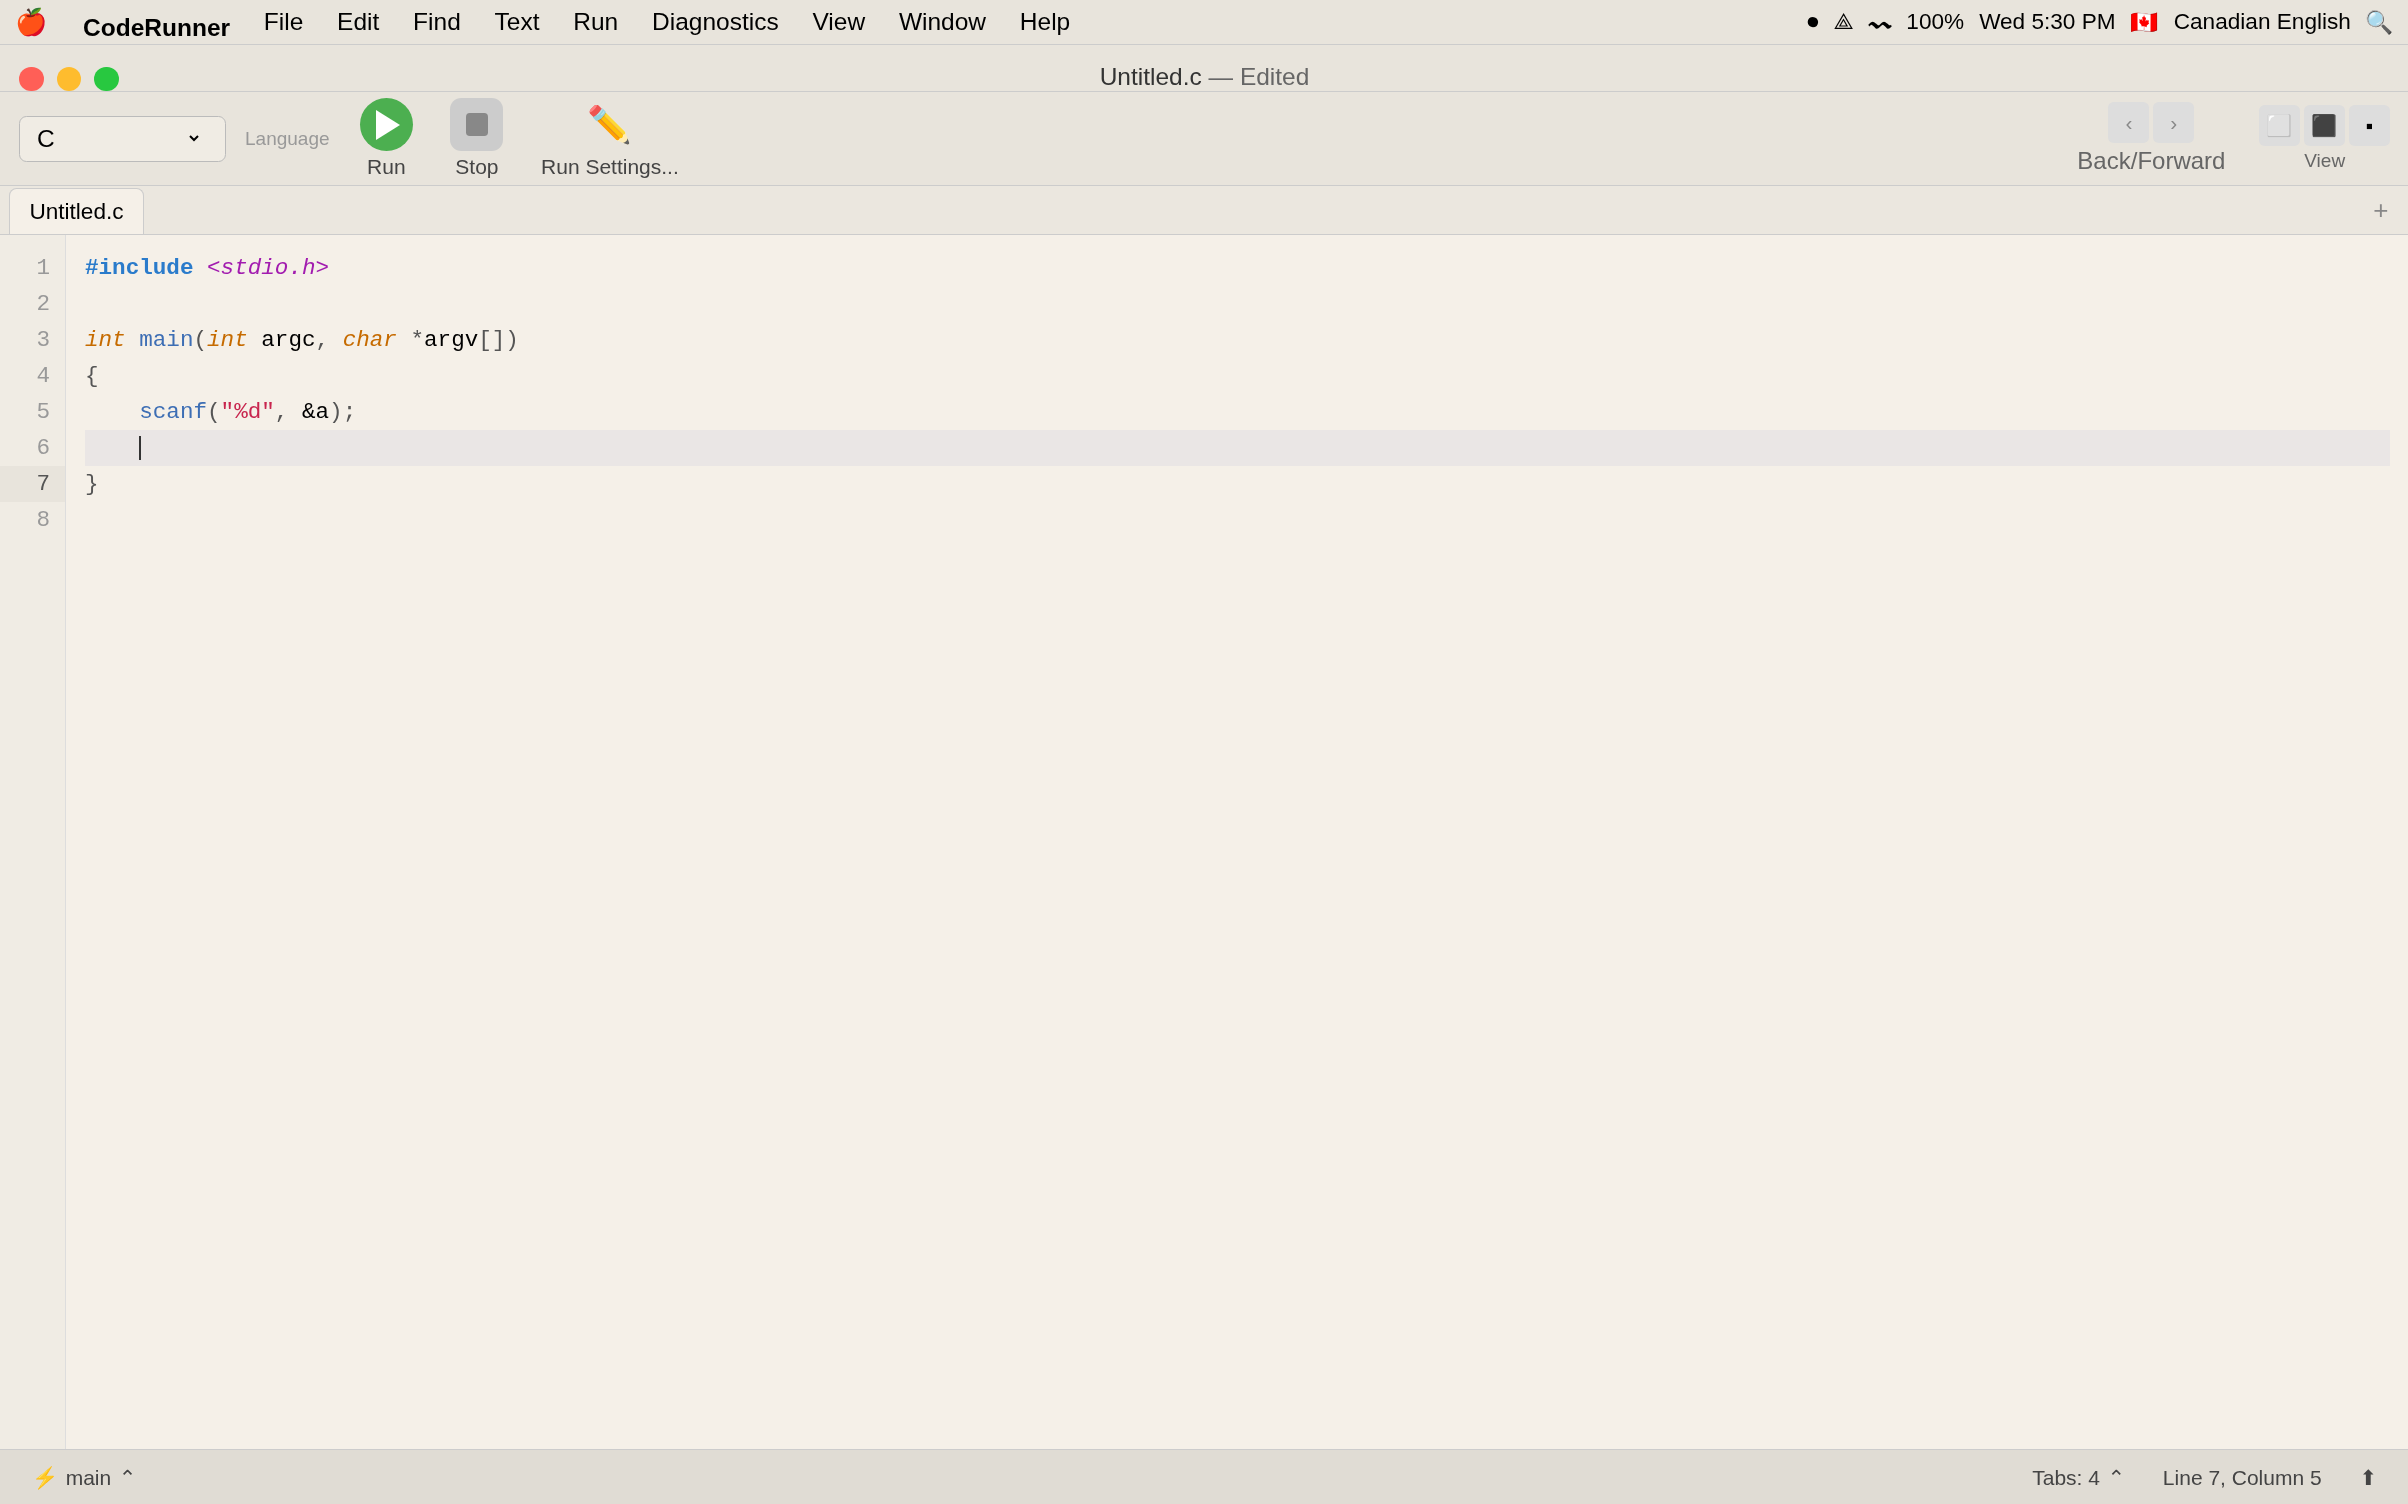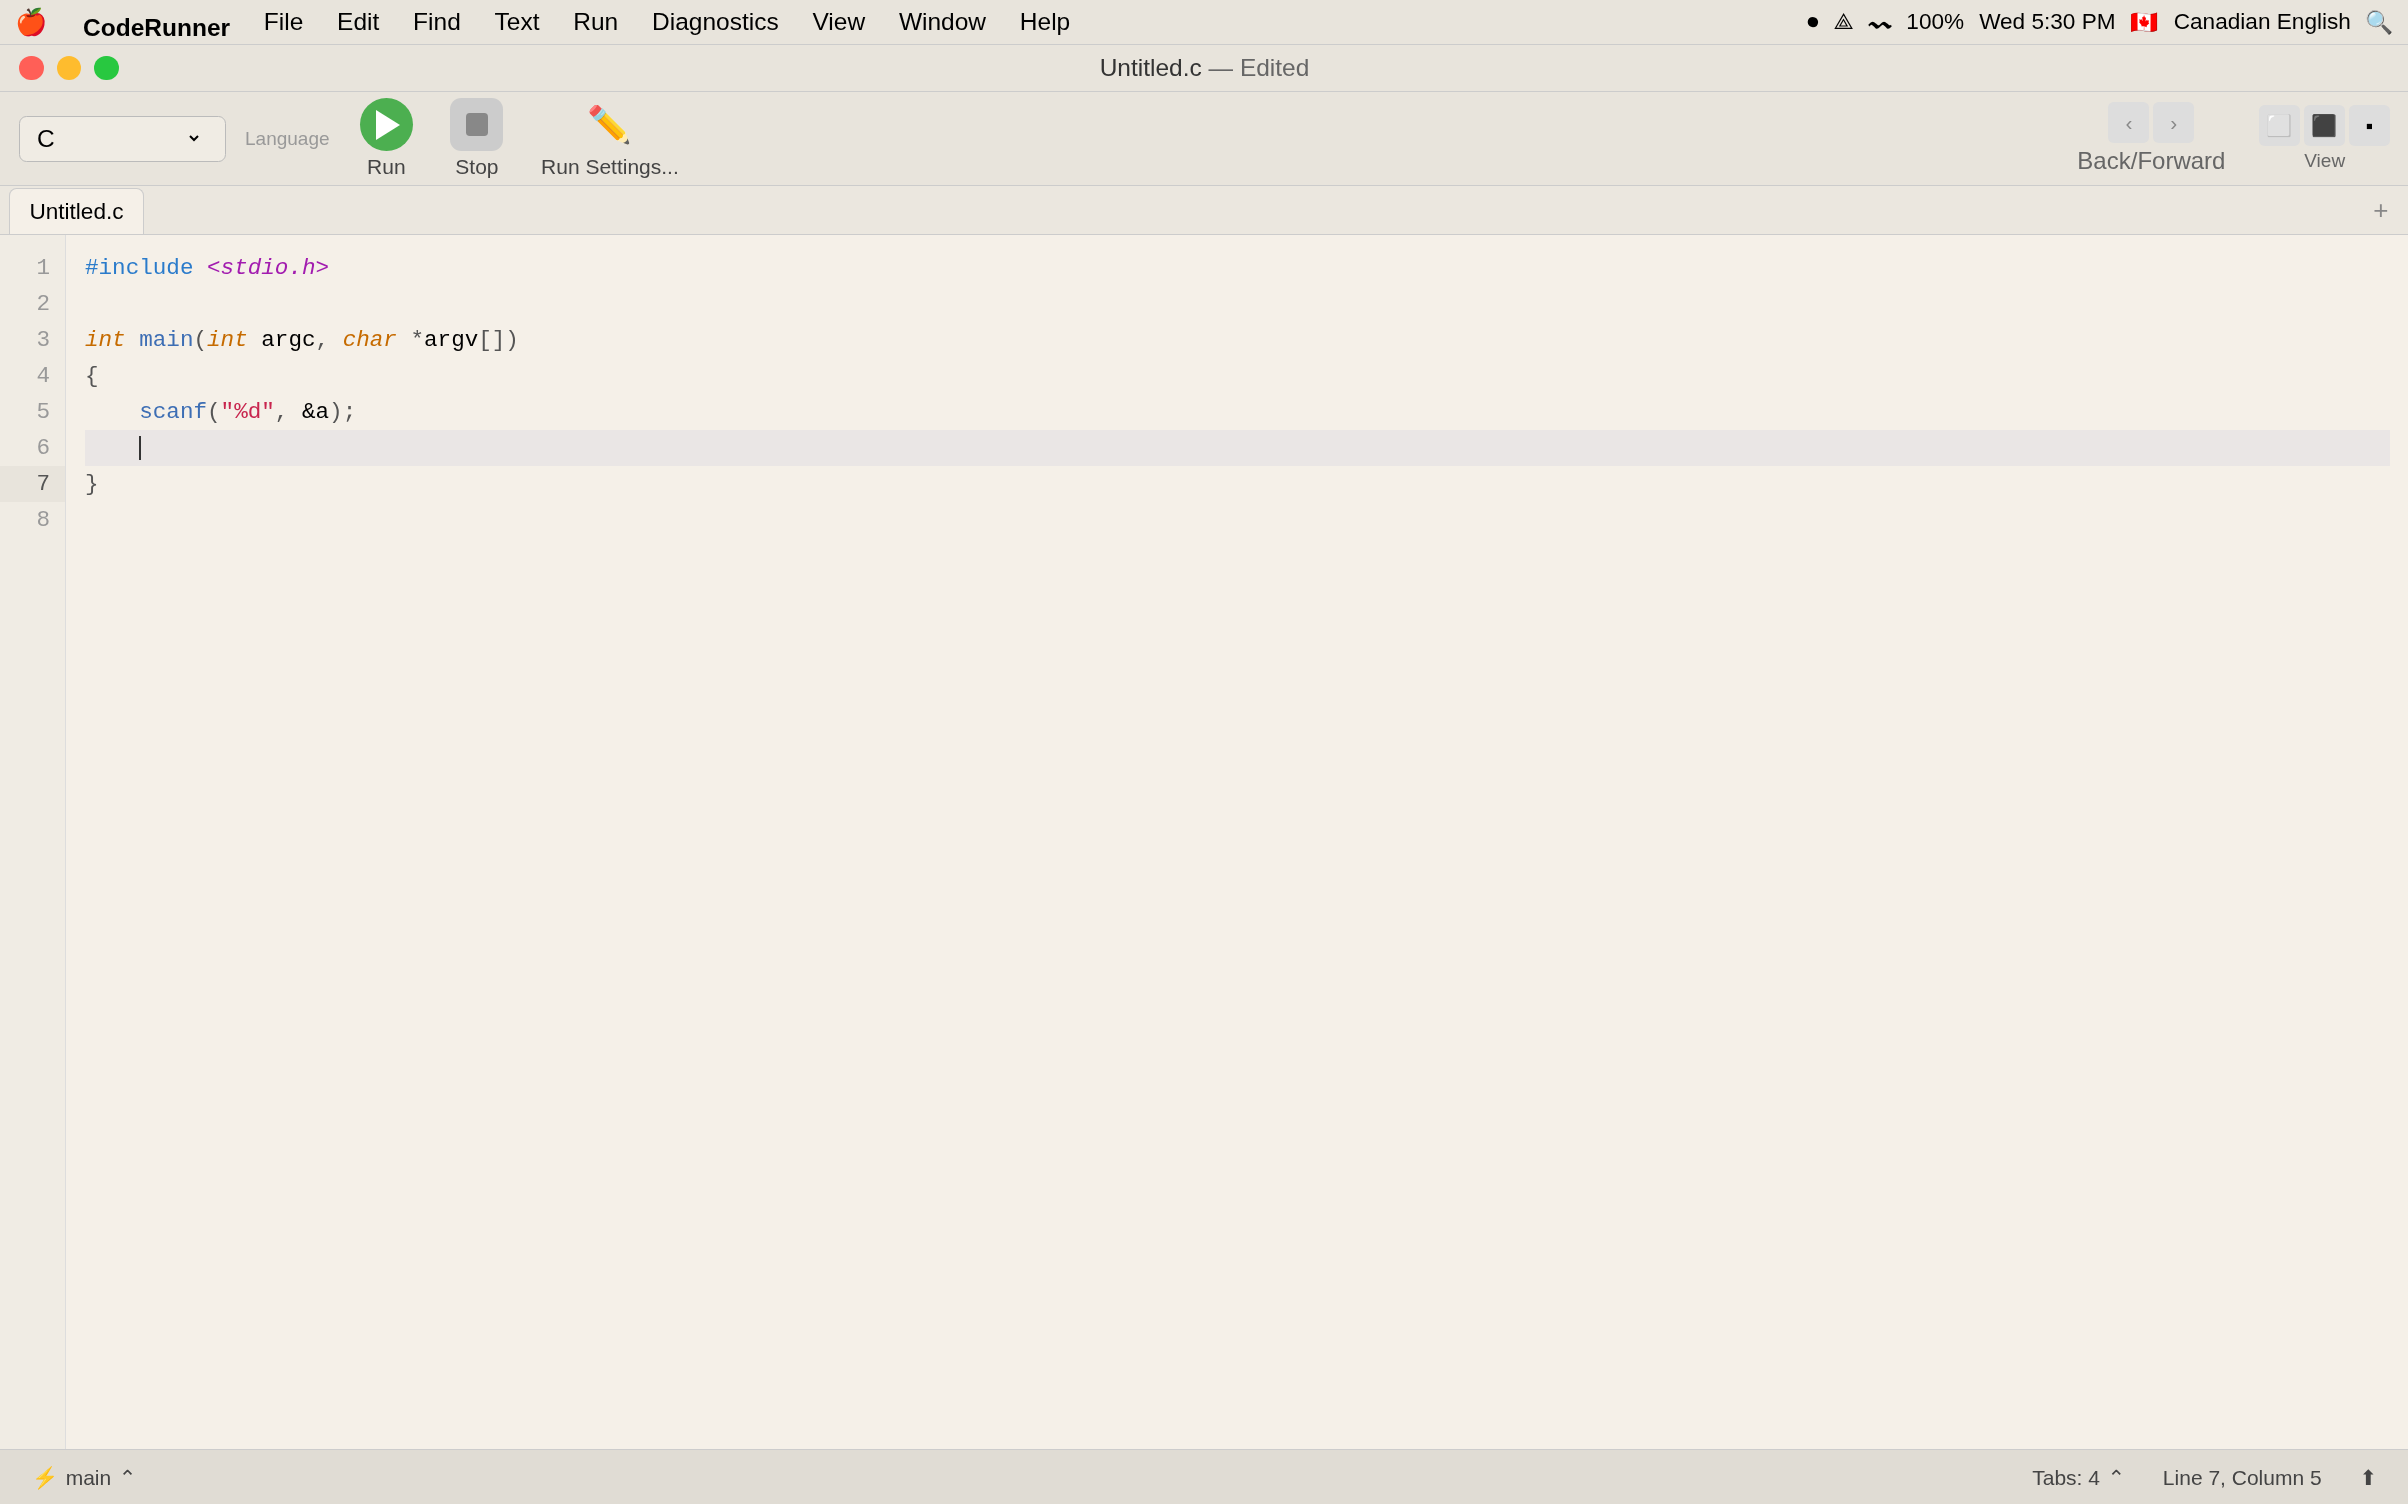--- a/index.html
+++ b/index.html
@@ -43,21 +43,21 @@
       align-items: center;
       gap: 15px;
       font-size: 22.6px;
     }
 
     
     .titlebar {
       height: 47px;
       background: #e8e4dc;
       display: flex;
-      align-items: center;
+      align-items: flex-end;
       justify-content: center;
       border-bottom: 0.9px solid #ccc;
       position: relative;
     }
     .window-controls {
       position: absolute;
       left: 19px;
       display: flex;
       gap: 13px;
       align-items: center;
@@ -242,21 +242,21 @@
       white-space: pre;
       display: block;
     }
     .code-line.current-line {
       background: rgba(100, 100, 200, 0.07);
       display: block;
       width: 100%;
     }
     
     .kw { color: #c66b00; font-style: italic; }
-    .preprocessor { color: #2a7bcb; }
+    .preprocessor { color: #2a7bcb; font-weight: bold; }
     .header { color: #a21caf; font-style: italic; }
     .func { color: #3d6eb4; }
     .str { color: #c8254e; }
     .punct { color: #555; }
     .cursor {
       display: inline-block;
       width: 1.9px;
       height: 24.5px;
       background: #333;
       vertical-align: middle;

